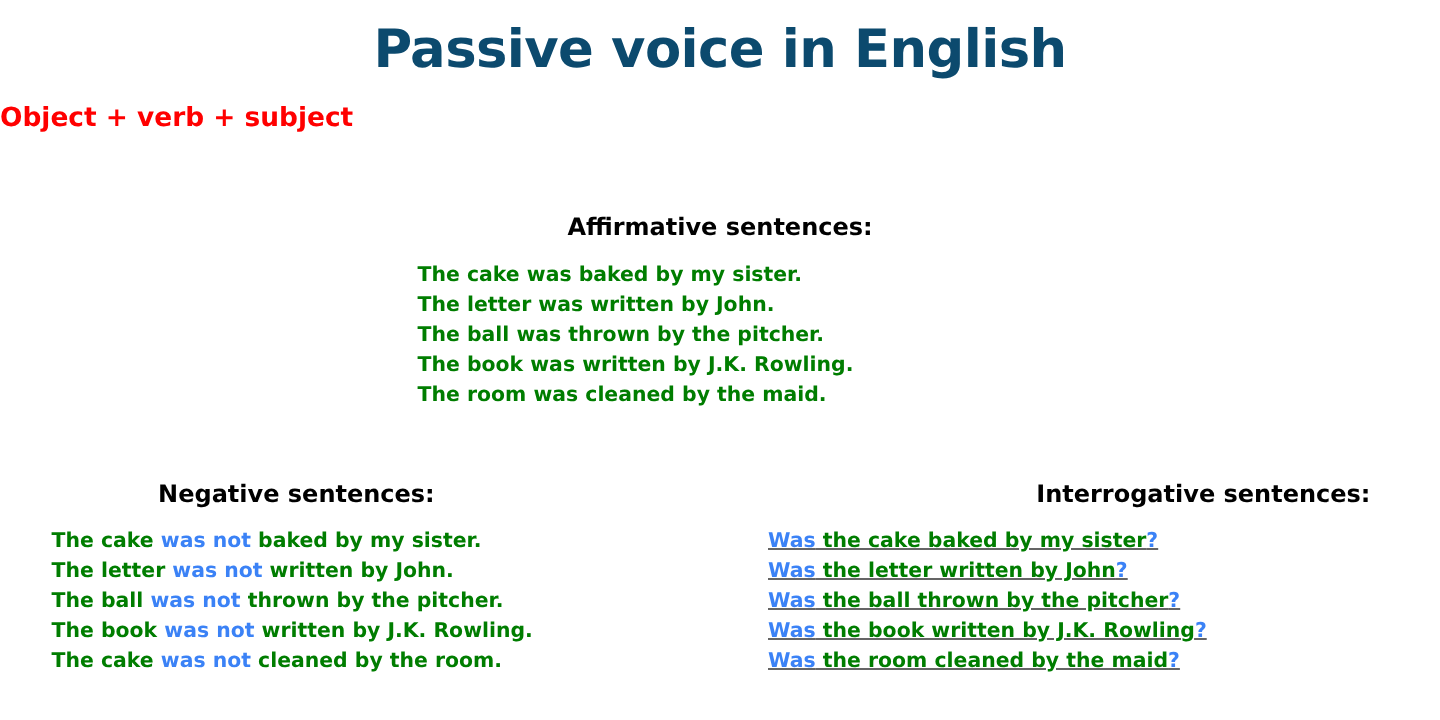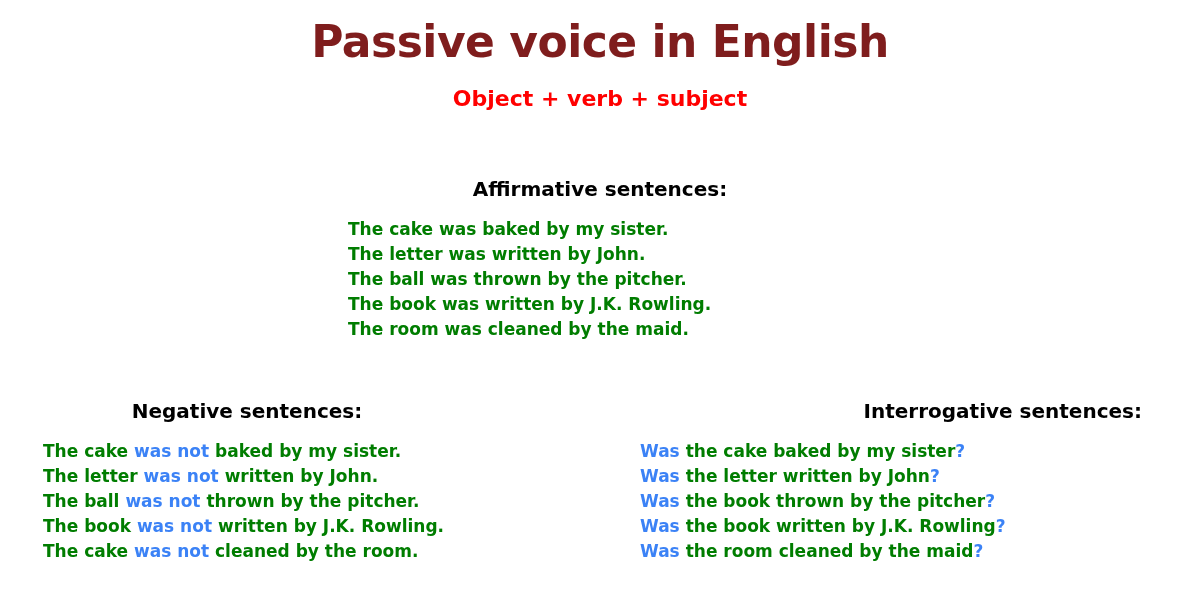--- a/index.html
+++ b/index.html
@@ -17,30 +17,29 @@
 
   
   .page-title {
     position: absolute;
     top: 18px;
     left: 0;
     width: 1200px;
     text-align: center;
     font-size: 44px;
     font-weight: bold;
-    color: #7f1d1d;
+    color: #0c4a6e;
     letter-spacing: -0.5px;
     line-height: 1.08;
   }
   .page-subtitle {
     position: absolute;
     top: 86px;
     left: 0;
     width: 1200px;
-    text-align: center;
     font-size: 22px;
     font-weight: bold;
     color: #FF0000;
     line-height: 1.2;
   }
 
   
   .section-heading {
     font-size: 20px;
     font-weight: bold;
@@ -103,20 +102,21 @@
     left: 600px;
     width: 600px;
   }
   #interrogative-section .section-heading {
     text-align: right;
     width: 542px;   
   }
   #interrogative-section .sentence-list {
     margin-top: 4px;
     padding-left: 40px;  
+    text-decoration: underline;
   }
 </style>
 </head>
 <body>
 
 <div class="page-title">Passive voice in English</div>
 
 <div class="page-subtitle">Object + verb + subject</div>
 
 <section id="affirmative-section">
@@ -139,17 +139,17 @@
       <li class="sentence-line"><span class="seg-green">The book </span><span class="seg-red">was not</span><span class="seg-green"> written by J.K. Rowling.</span></li>
       <li class="sentence-line"><span class="seg-green">The cake </span><span class="seg-red">was not</span><span class="seg-green"> cleaned by the room.</span></li>
     </ul>
 </section>
 
 <section id="interrogative-section">
   <h2 class="section-heading">Interrogative sentences:</h2>
   <ul class="sentence-list">
       <li class="sentence-line"><span class="seg-red">Was</span><span class="seg-green"> the cake baked by my sister</span><span class="seg-red">?</span></li>
       <li class="sentence-line"><span class="seg-red">Was</span><span class="seg-green"> the letter written by John</span><span class="seg-red">?</span></li>
-      <li class="sentence-line"><span class="seg-red">Was</span><span class="seg-green"> the book thrown by the pitcher</span><span class="seg-red">?</span></li>
+      <li class="sentence-line"><span class="seg-red">Was</span><span class="seg-green"> the ball thrown by the pitcher</span><span class="seg-red">?</span></li>
       <li class="sentence-line"><span class="seg-red">Was</span><span class="seg-green"> the book written by J.K. Rowling</span><span class="seg-red">?</span></li>
       <li class="sentence-line"><span class="seg-red">Was</span><span class="seg-green"> the room cleaned by the maid</span><span class="seg-red">?</span></li>
     </ul>
 </section>
 
 </body></html>

